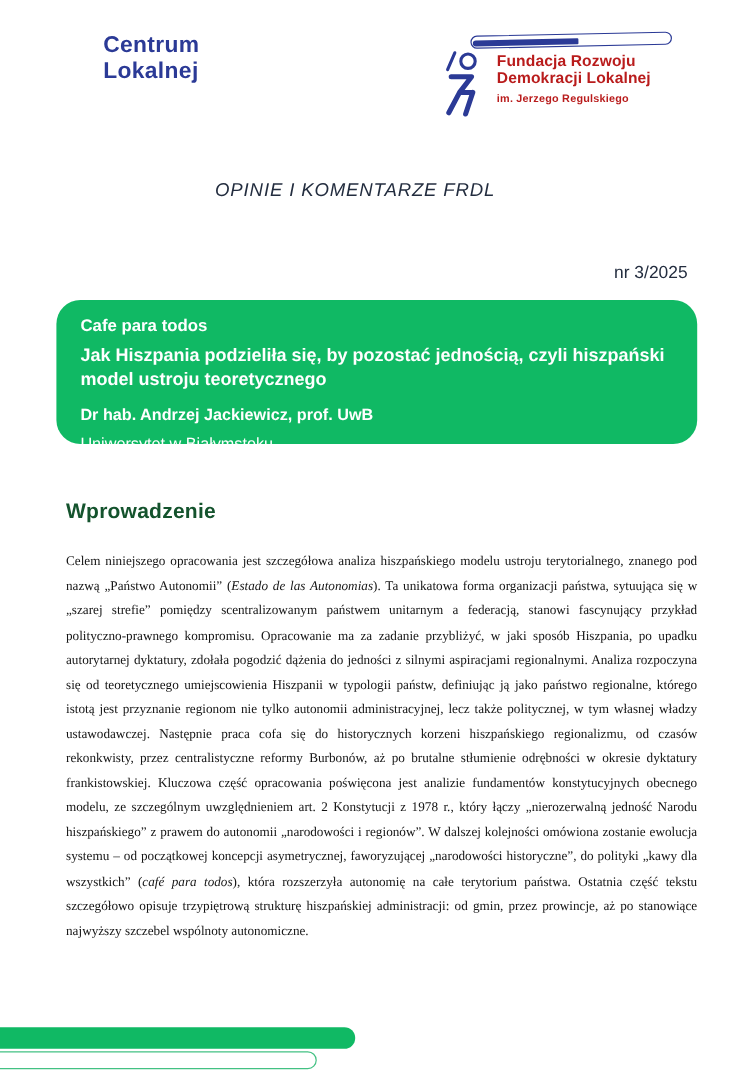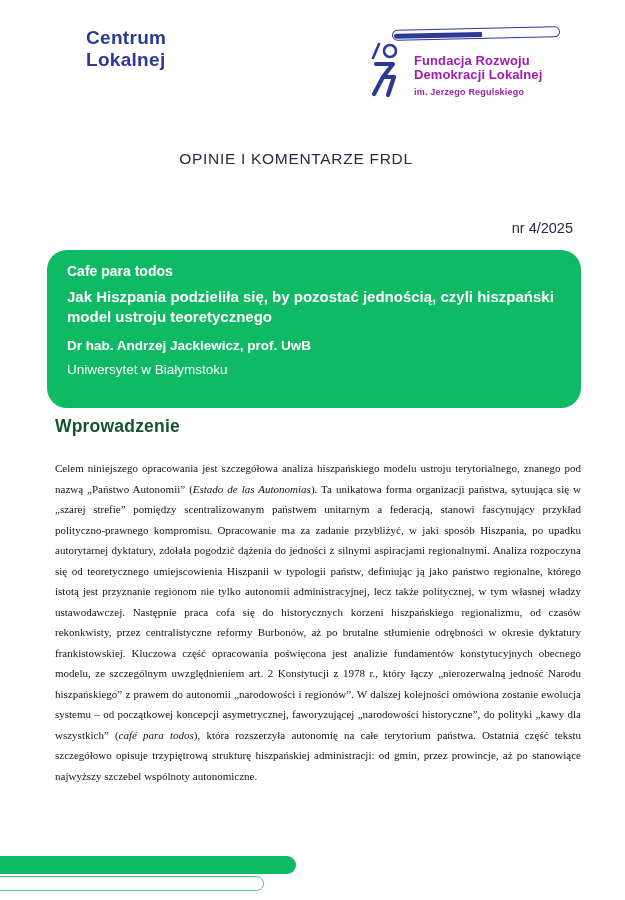--- a/index.html
+++ b/index.html
@@ -20,38 +20,38 @@
   .frdl-pill {
     position:absolute; left:26px; top:8px; width:168px; height:11px;
     border:1.5px solid #2b3a96; border-radius:6px; background:#fff;
     transform:rotate(-1.2deg); box-sizing:border-box;
   }
   .frdl-pill-fill {
     position:absolute; left:1px; bottom:1px; width:88px; height:5.5px;
     background:#2b3a96; border-radius:3px 1px 1px 3px;
   }
   .frdl-figure { position:absolute; left:0px; top:22px; }
-  .frdl-text { position:absolute; left:48px; top:34px; color:#a21caf; }
+  .frdl-text { position:absolute; left:48px; top:24px; color:#b91c1c; }
   .frdl-name { font-size:13px; font-weight:700; line-height:14px; letter-spacing:.1px; }
   .frdl-sub { font-size:9px; font-weight:600; margin-top:5px; letter-spacing:.2px; }
 
   
   .masthead {
     position:absolute; left:0; top:151px; width:592px; text-align:center;
-    color:#232d3f; font-size:15.5px; font-weight:500; letter-spacing:.7px;
+    color:#232d3f; font-size:15.5px; font-weight:500; letter-spacing:.7px;font-style:italic;
   }
   .masthead-line { line-height:16px; margin-bottom:7px; }
   .issue {
     position:absolute; top:220px; right:52px;
     color:#232d3f; font-size:14.5px; font-weight:500;
   }
 
   
   .title-box {
-    position:absolute; left:47px; top:250px; width:534px; height:158px;
+    position:absolute; left:47px; top:250px; width:534px; height:120px;
     background:#10b964; border-radius:20px; color:#ffffff;
     padding:13px 20px 16px 20px; box-sizing:border-box;
   }
   .kicker { font-size:14px; font-weight:700; margin-bottom:8px; }
   .box-title { font-size:15px; font-weight:700; line-height:20px; margin-bottom:11px; }
   .author { font-size:13.5px; font-weight:600; margin-bottom:9px; }
   .affiliation { font-size:13.5px; font-weight:400; }
 
   
   .section-heading {
@@ -97,21 +97,21 @@
     <div class="frdl-text">
       <div class="frdl-name">Fundacja Rozwoju</div>
       <div class="frdl-name">Demokracji Lokalnej</div>
       <div class="frdl-sub">im. Jerzego Regulskiego</div>
     </div>
   </div>
 
   <div class="masthead">
     <div class="masthead-line">OPINIE I KOMENTARZE FRDL</div>
   </div>
-  <div class="issue">nr 4/2025</div>
+  <div class="issue">nr 3/2025</div>
 
   <div class="title-box">
     <div class="kicker">Cafe para todos</div>
     <div class="box-title">Jak Hiszpania podzieliła się, by pozostać jednością, czyli hiszpański model ustroju teoretycznego</div>
     <div class="author">Dr hab. Andrzej Jackiewicz, prof. UwB</div>
     <div class="affiliation">Uniwersytet w Białymstoku</div>
   </div>
 
   <div class="section-heading">Wprowadzenie</div>
   <p class="intro-text"><span>Celem niniejszego opracowania jest szczegółowa analiza hiszpańskiego modelu ustroju terytorialnego, znanego pod nazwą „Państwo Autonomii” (</span><i>Estado de las Autonomias</i><span>). Ta unikatowa forma organizacji państwa, sytuująca się w „szarej strefie” pomiędzy scentralizowanym państwem unitarnym a federacją, stanowi fascynujący przykład polityczno-prawnego kompromisu. Opracowanie ma za zadanie przybliżyć, w jaki sposób Hiszpania, po upadku autorytarnej dyktatury, zdołała pogodzić dążenia do jedności z silnymi aspiracjami regionalnymi. Analiza rozpoczyna się od teoretycznego umiejscowienia Hiszpanii w typologii państw, definiując ją jako państwo regionalne, którego istotą jest przyznanie regionom nie tylko autonomii administracyjnej, lecz także politycznej, w tym własnej władzy ustawodawczej. Następnie praca cofa się do historycznych korzeni hiszpańskiego regionalizmu, od czasów rekonkwisty, przez centralistyczne reformy Burbonów, aż po brutalne stłumienie odrębności w okresie dyktatury frankistowskiej. Kluczowa część opracowania poświęcona jest analizie fundamentów konstytucyjnych obecnego modelu, ze szczególnym uwzględnieniem art. 2 Konstytucji z 1978 r., który łączy „nierozerwalną jedność Narodu hiszpańskiego” z prawem do autonomii „narodowości i regionów”. W dalszej kolejności omówiona zostanie ewolucja systemu – od początkowej koncepcji asymetrycznej, faworyzującej „narodowości historyczne”, do polityki „kawy dla wszystkich” (</span><i>café para todos</i><span>), która rozszerzyła autonomię na całe terytorium państwa. Ostatnia część tekstu szczegółowo opisuje trzypiętrową strukturę hiszpańskiej administracji: od gmin, przez prowincje, aż po stanowiące najwyższy szczebel wspólnoty autonomiczne.</span></p>

